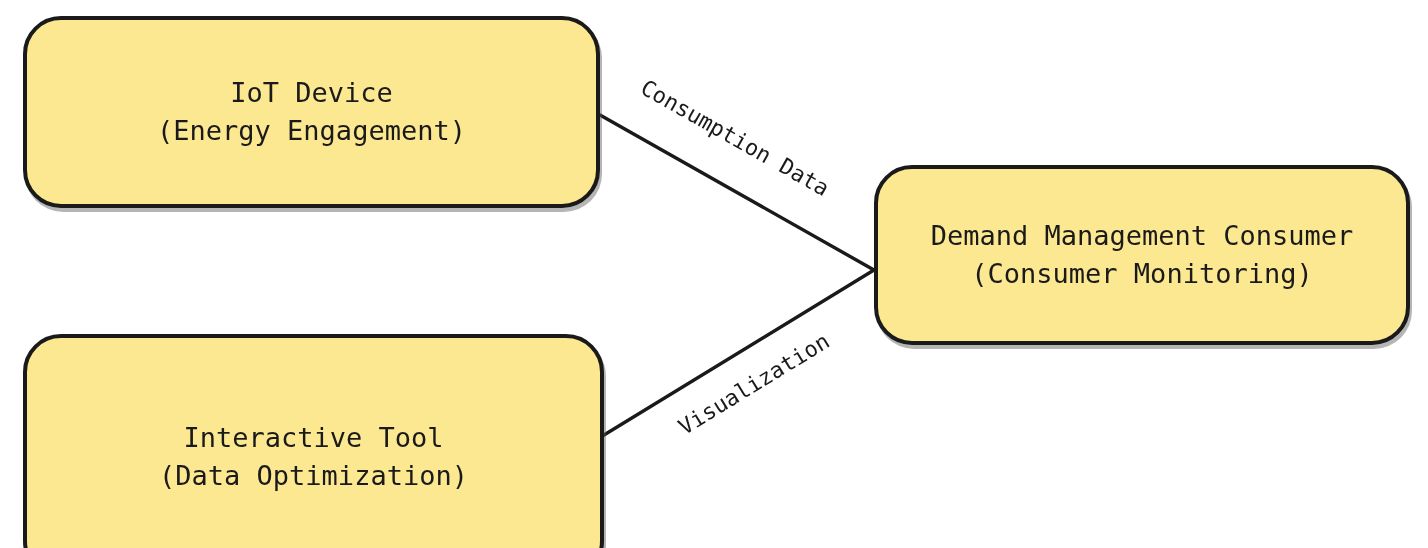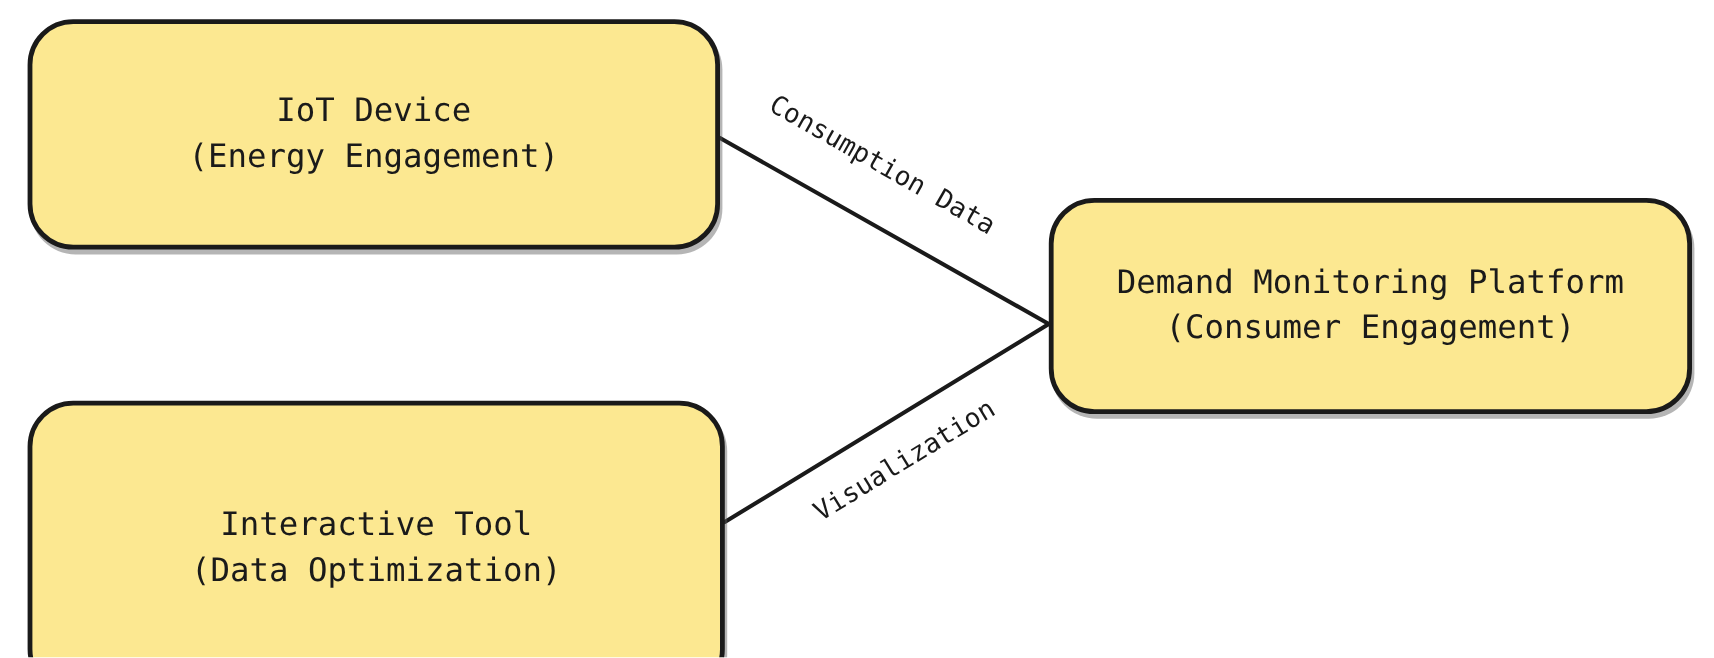--- a/index.html
+++ b/index.html
@@ -75,20 +75,20 @@
     <div>IoT Device</div>
     <div>(Energy Engagement)</div>
   </div>
 
   <div class="node node-tool">
     <div>Interactive Tool</div>
     <div>(Data Optimization)</div>
   </div>
 
   <div class="node node-platform">
-    <div>Demand Monitoring Platform</div>
-    <div>(Consumer Engagement)</div>
+    <div>Demand Management Consumer</div>
+    <div>(Consumer Monitoring)</div>
   </div>
 
   <div class="edge-label edge-label-1">Consumption Data</div>
   <div class="edge-label edge-label-2">Visualization</div>
 
 </div>
 
 </body></html>

